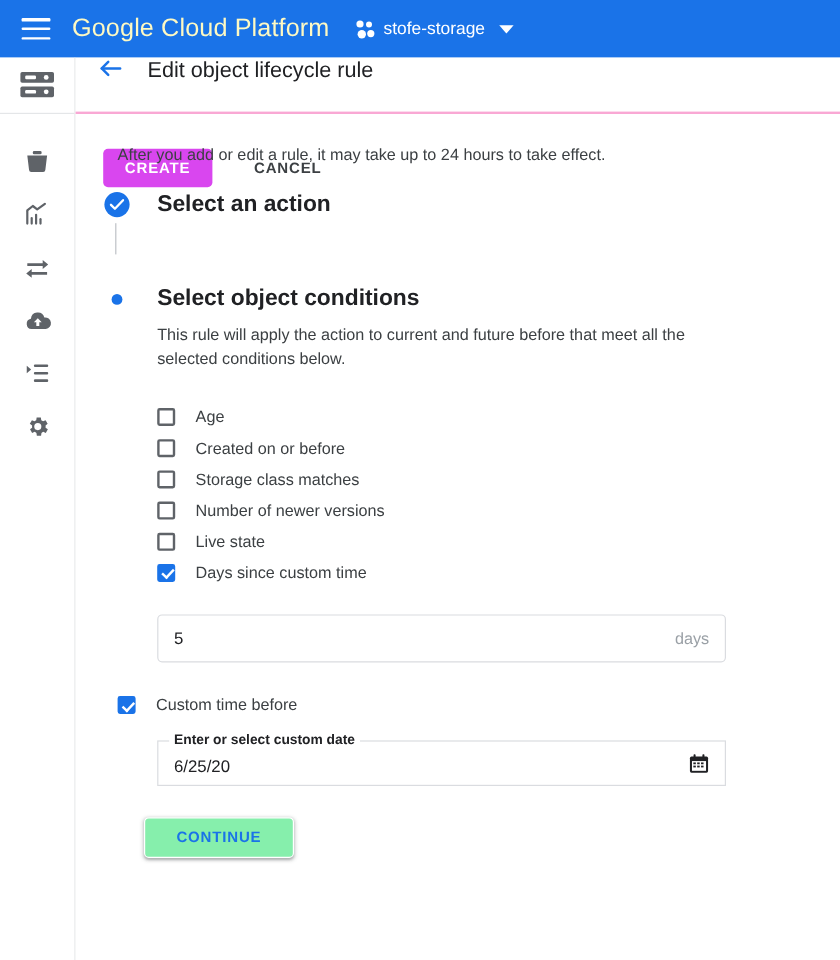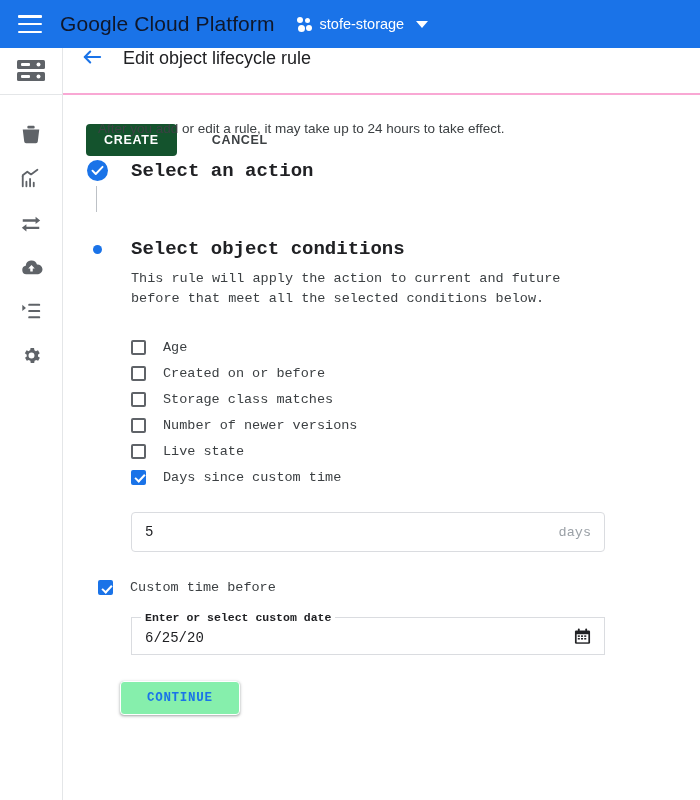--- a/index.html
+++ b/index.html
@@ -19,21 +19,21 @@
     background: #1a73e8;
     display: flex; align-items: center;
   }
   .hamburger {
     width: 24px; height: 18px; margin-left: 18px; margin-right: 18px;
     display: flex; flex-direction: column; justify-content: space-between;
     cursor: pointer;
   }
   .hamburger span { display:block; height: 2.5px; width: 24px; background: #fff; border-radius: 1px; }
   .brand {
-    color: #0f172a; font-size: 21px; letter-spacing: 0.1px; white-space: nowrap;
+    color: #fef9c3; font-size: 21px; letter-spacing: 0.1px; white-space: nowrap;
   }
   .project-chip {
     display: flex; align-items: center; margin-left: 22px; cursor: pointer;
   }
   .proj-dots { position: relative; width: 15px; height: 15px; margin-right: 8px; }
   .proj-dots i {
     position: absolute; display: block; background: #fff; border-radius: 50%;
   }
   .proj-dots i.d1 { width: 6px; height: 6px; left: 0px;  top: 0px; }
   .proj-dots i.d2 { width: 5px; height: 5px; left: 8px;  top: 1px; }
@@ -74,21 +74,21 @@
   
   .content {
     position: absolute; left: 63px; top: 95px; width: 637px; height: 705px;
     background: #fff; padding: 0;
   }
   .notice {
     position: absolute; left: 23px; top: 26px;
     font-size: 13.5px; color: #3c4043; padding-left: 12px;
   }
 
-  .stepper { position: absolute; left: 23px; top: 65px; width: 580px; font-family: Liberation Mono, monospace; }
+  .stepper { position: absolute; left: 23px; top: 65px; width: 580px; }
 
   .step { position: relative; }
   .step-marker {
     position: absolute; left: 0; top: 0; width: 22px; display: flex; justify-content: center;
   }
   .check-circle {
     width: 21px; height: 21px; border-radius: 50%; background: #1a73e8;
     display: flex; align-items: center; justify-content: center;
   }
   .dot-marker {
@@ -161,21 +161,21 @@
     align-items: center; justify-content: center;
     height: 34px; padding: 0 26px; border-radius: 4px; background: #86efac;
     border: 1px solid #ffffff; box-shadow: 0 1px 2px rgba(60,64,67,.3), 0 1px 3px 1px rgba(60,64,67,.15);
     color: #1a73e8; font-size: 12.5px; font-weight: bold; letter-spacing: .7px;
     cursor: pointer;
   }
   .bottom-actions {
     margin-left: 23px; margin-top: 29px; display: flex; align-items: center;
   }
   .create-btn {
-    height: 32px; padding: 0 18px; border-radius: 4px; background: #14532d;
+    height: 32px; padding: 0 18px; border-radius: 4px; background: #d946ef;
     color: #fff; font-size: 12.5px; font-weight: bold; letter-spacing: .7px;
     display: inline-flex; align-items: center; justify-content: center;
     border: none; cursor: pointer; text-align: center;
   }
   .cancel-btn {
     margin-left: 25px; height: 32px; padding: 0 10px;
     color: #3c4043; font-size: 12.5px; font-weight: bold; letter-spacing: .7px;
     display: inline-flex; align-items: center; background: transparent;
     border: none; cursor: pointer; text-align: center;
   }

